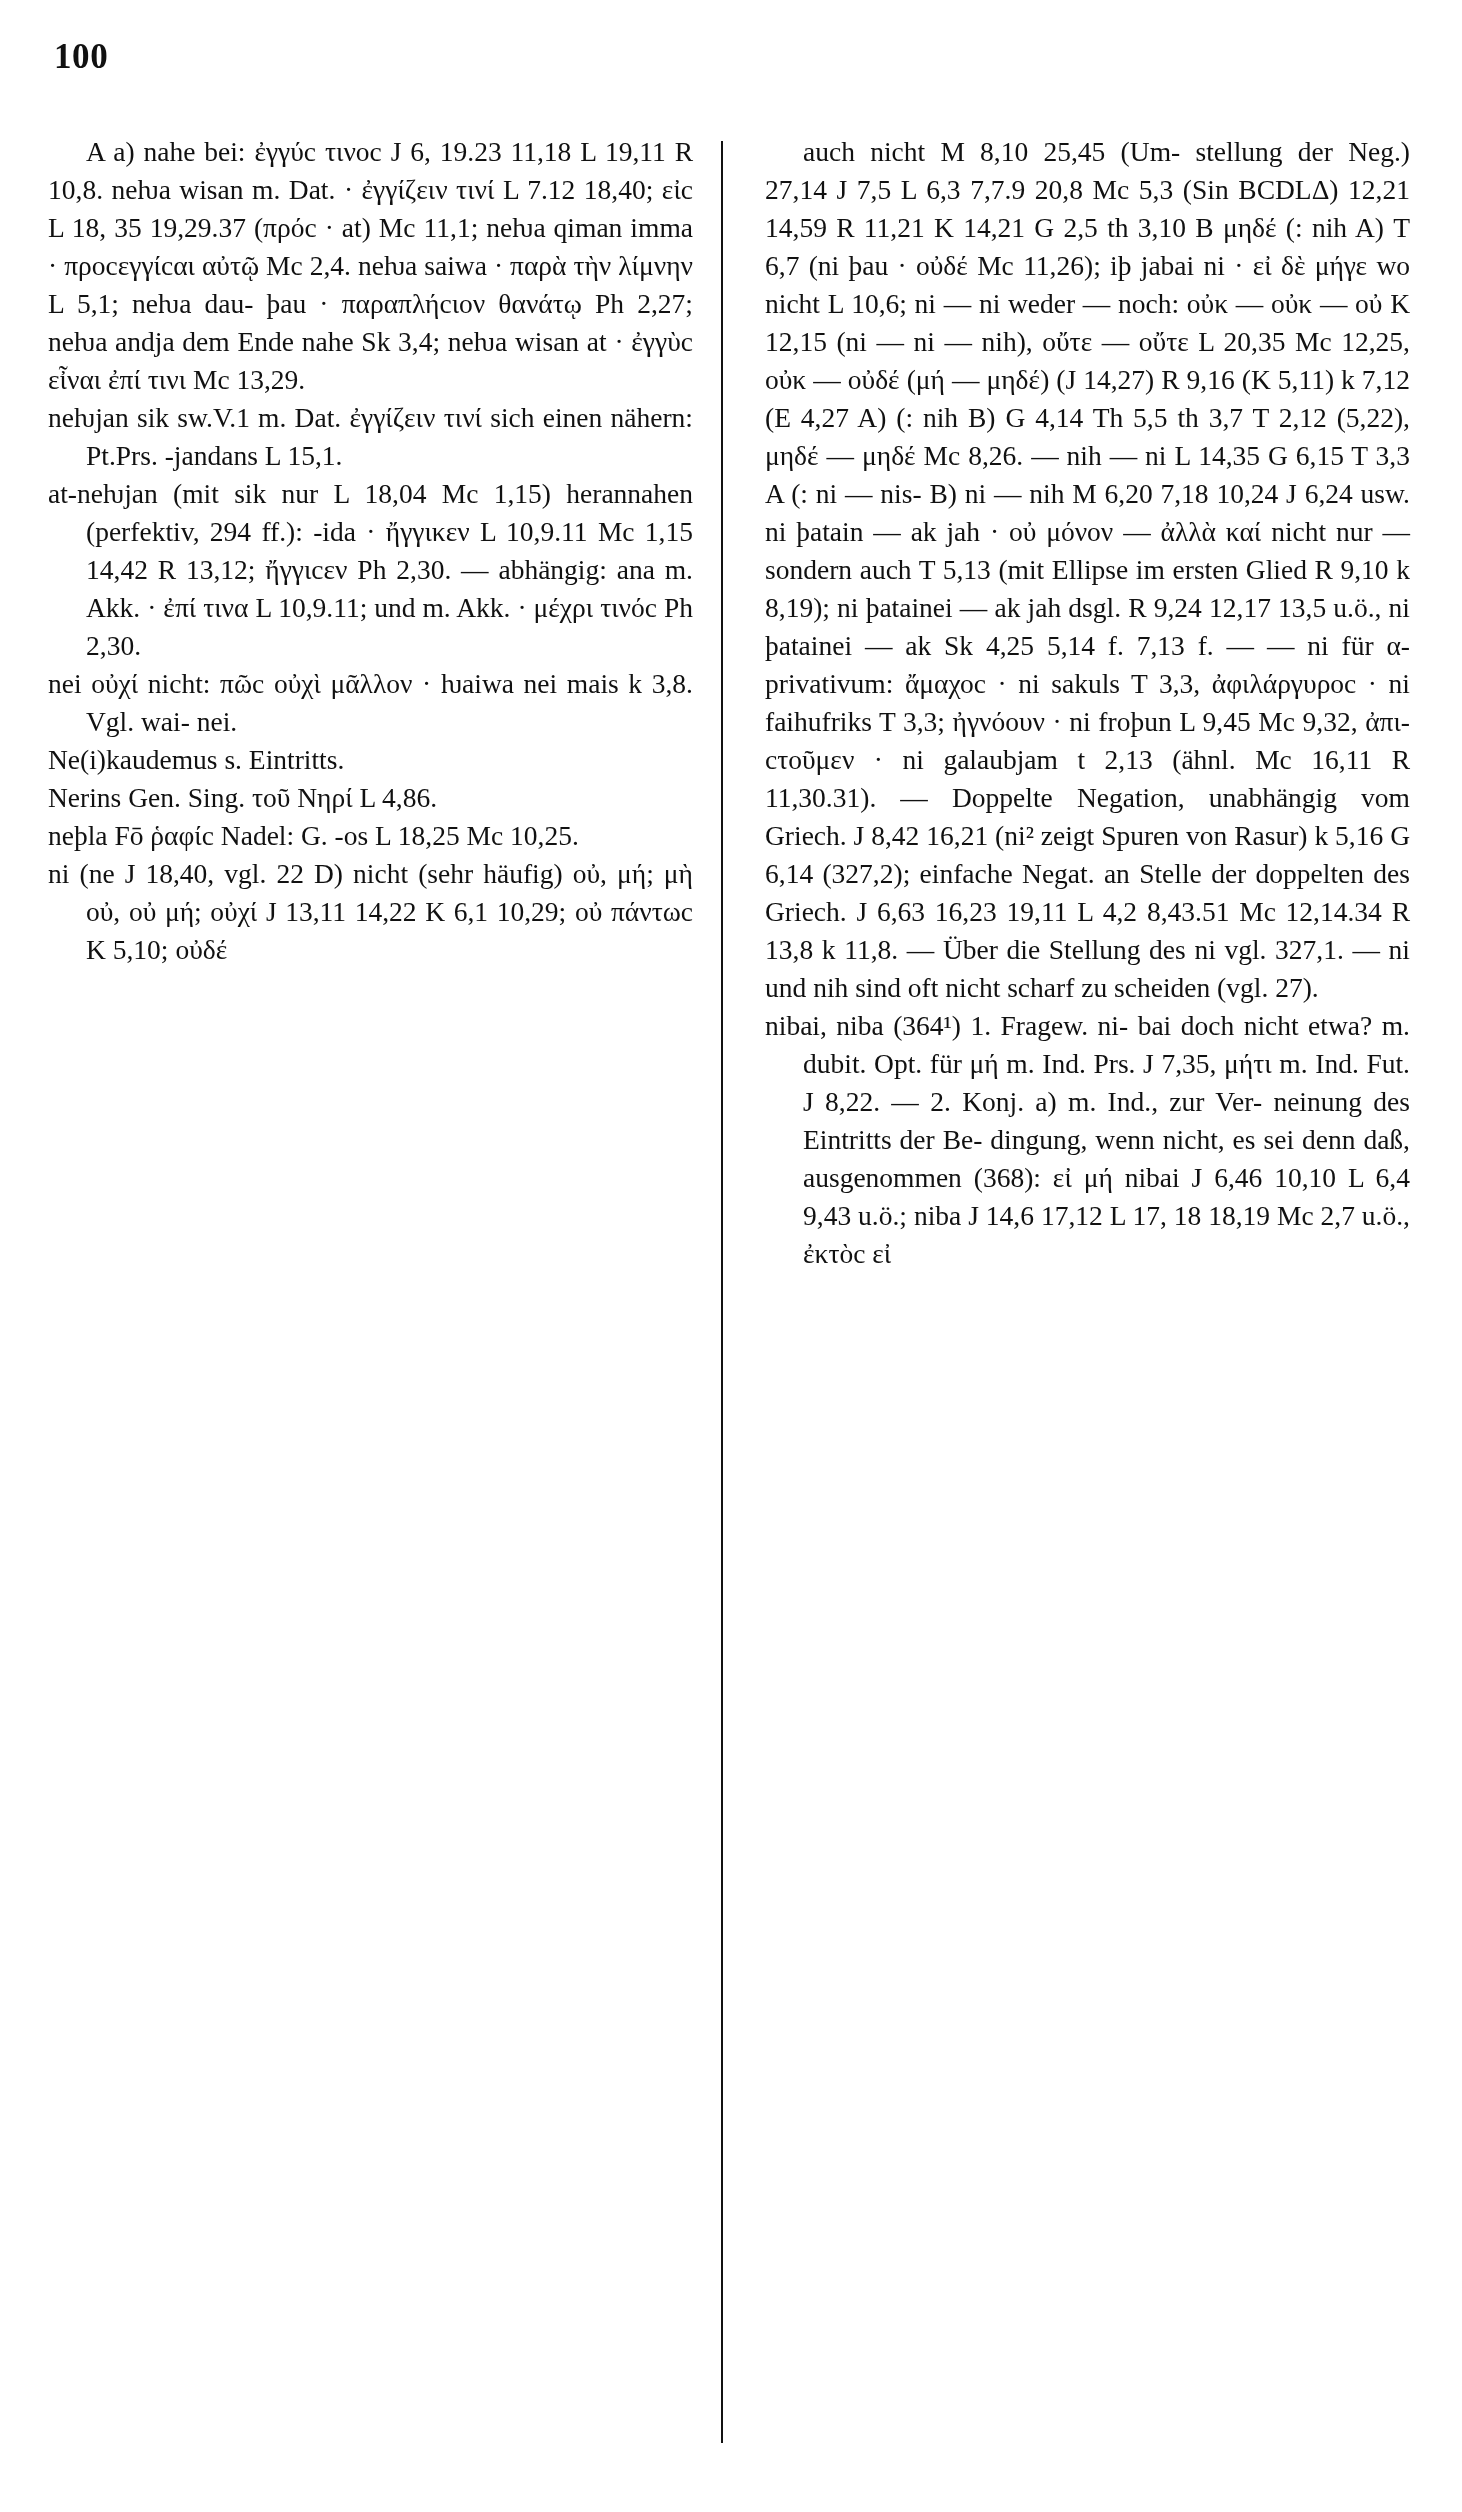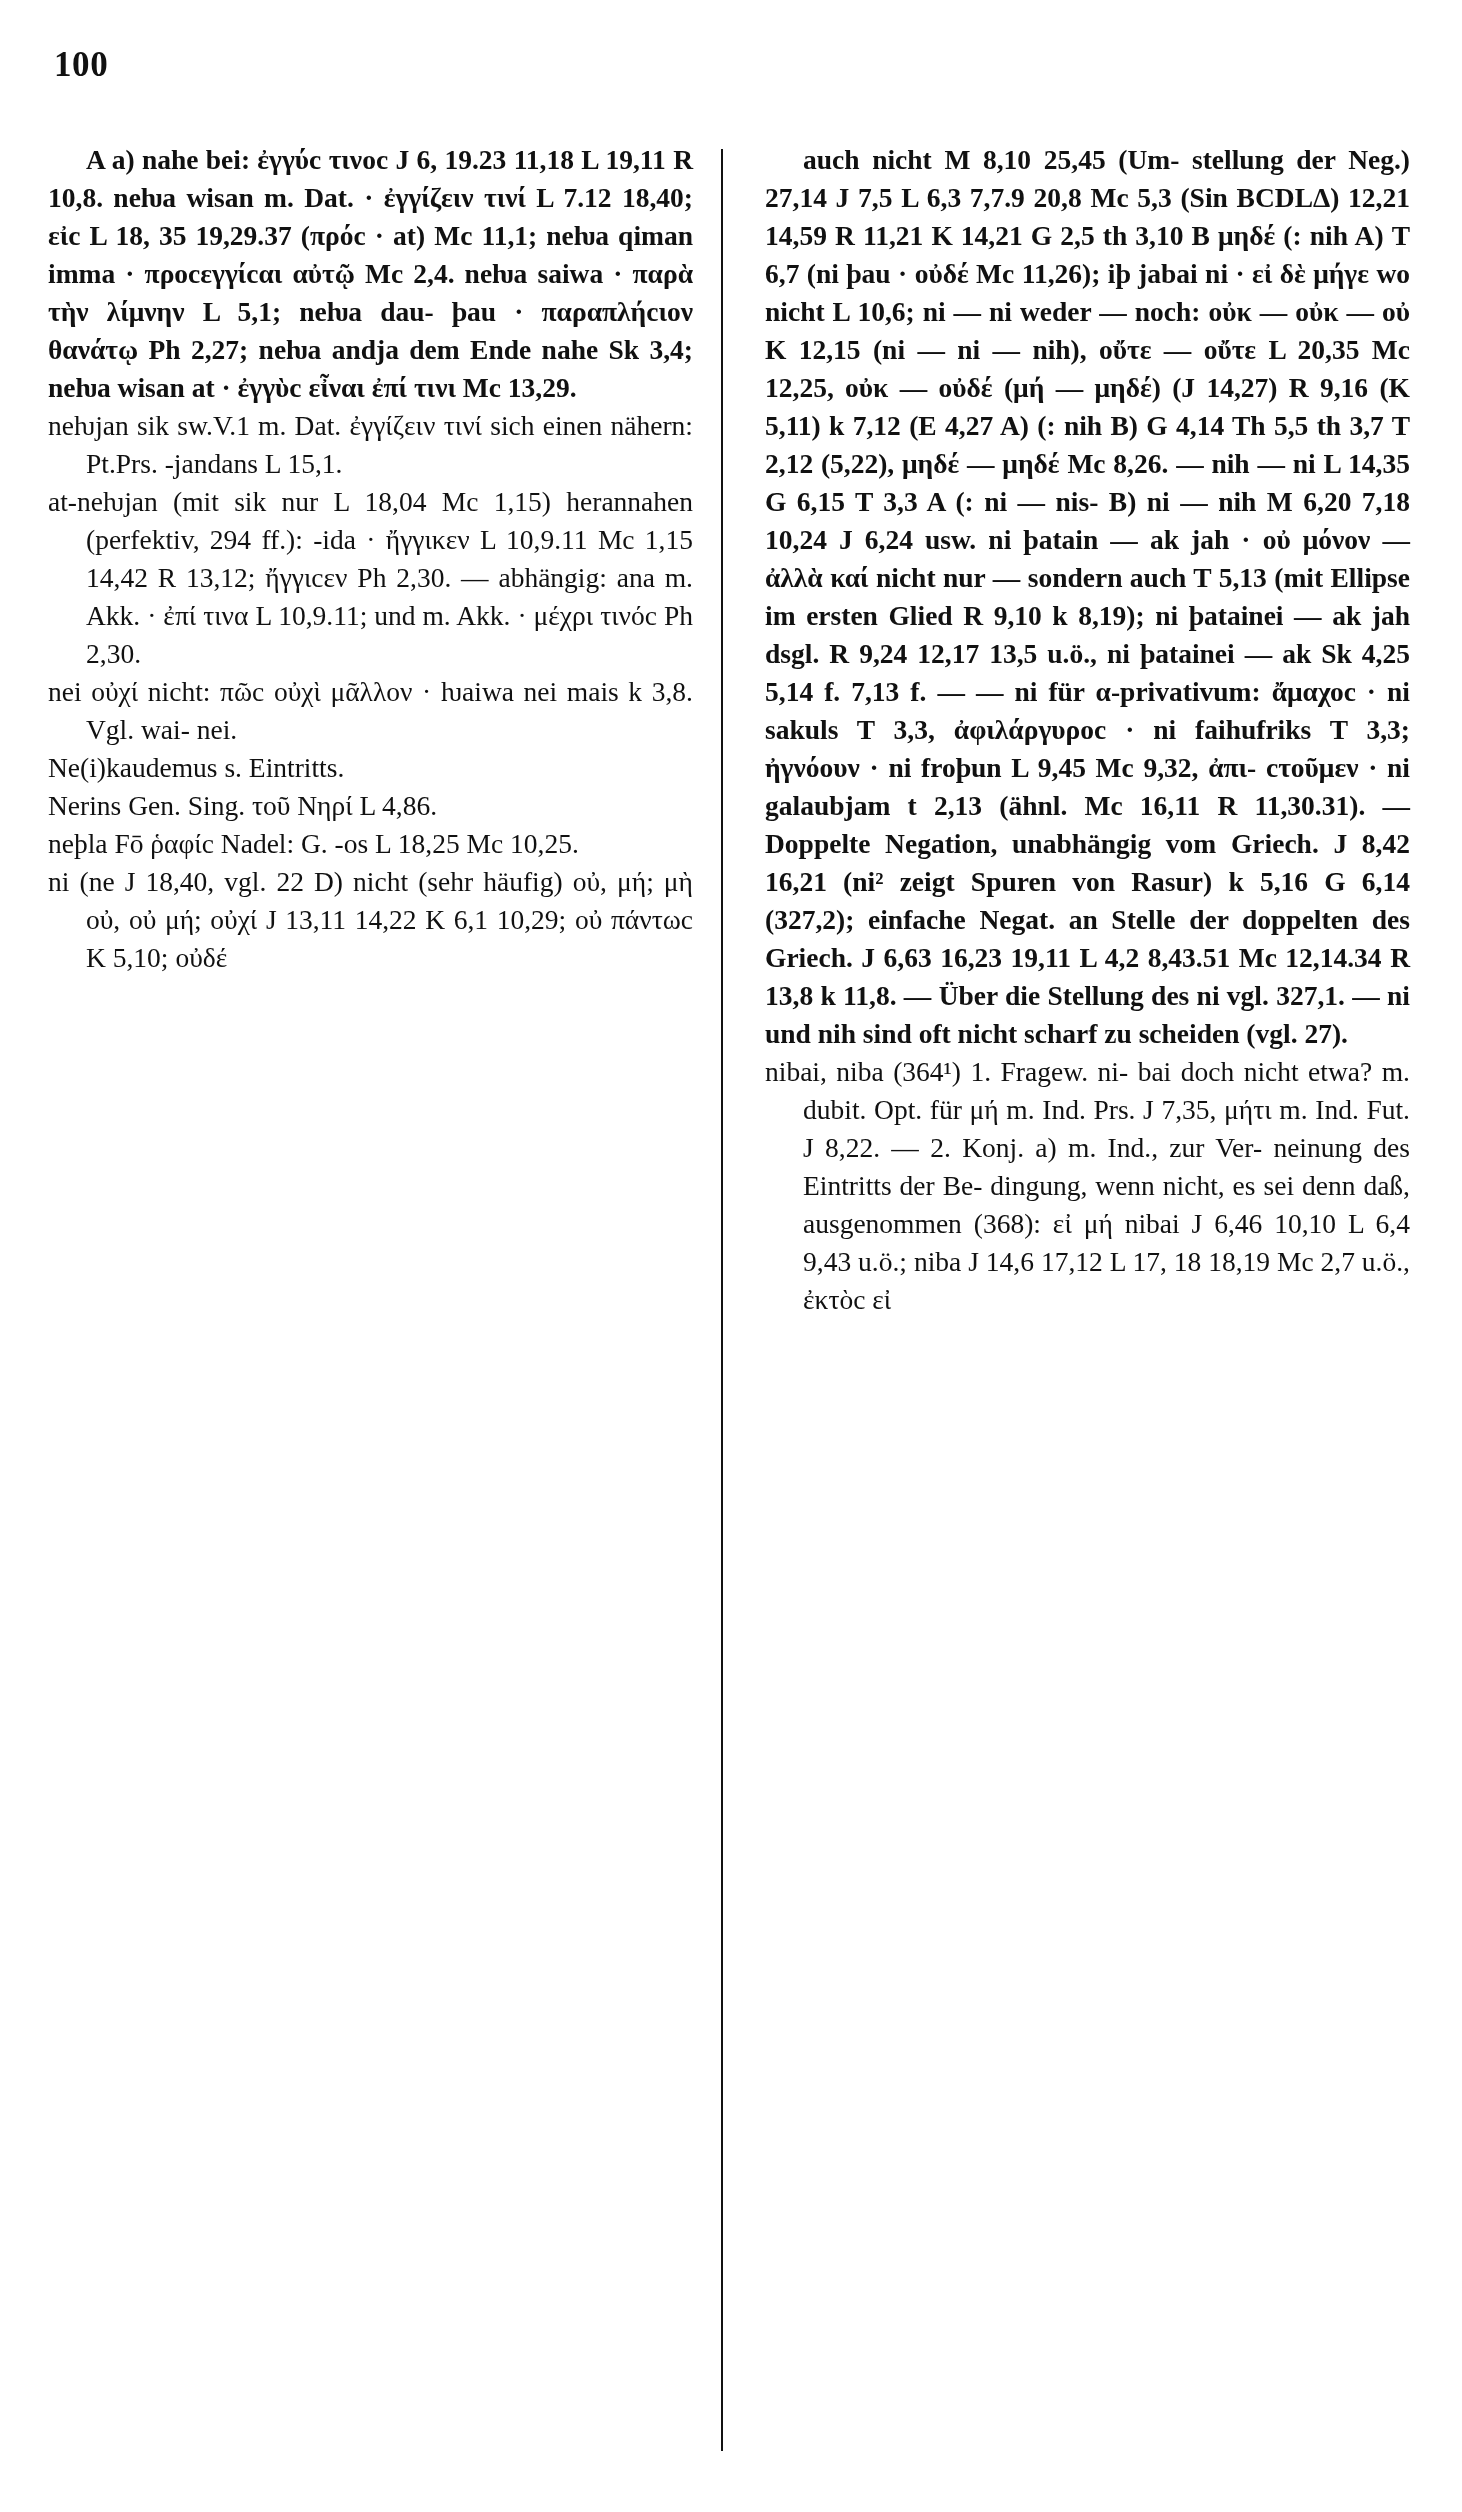--- a/index.html
+++ b/index.html
@@ -10,21 +10,21 @@
   body {
     width: 1463px;
     height: 2512px;
     font-family: "Liberation Serif", serif;
     color: #111;
     position: relative;
     overflow: hidden;
   }
   .page {
     position: absolute;
-    left: 0; top: 8px;
+    left: 0; top: 0;
     width: 1463px;
     height: 1776px;
     padding: 0;
   }
   
   .header {
     position: absolute;
     top: 37px;
     left: 0;
     width: 1463px;
@@ -76,21 +76,20 @@
     background: #111;
   }
   .entry {
     margin: 0 0 0 0;
     text-indent: -38px;
     padding-left: 38px;
   }
   .entry.first {
     text-indent: 38px;
     padding-left: 0;
-    font-weight: bold;
   }
 </style>
 </head>
 <body>
 
 <div class="page">
 
   <div class="header">
     <div class="folio">100</div>
   </div>

